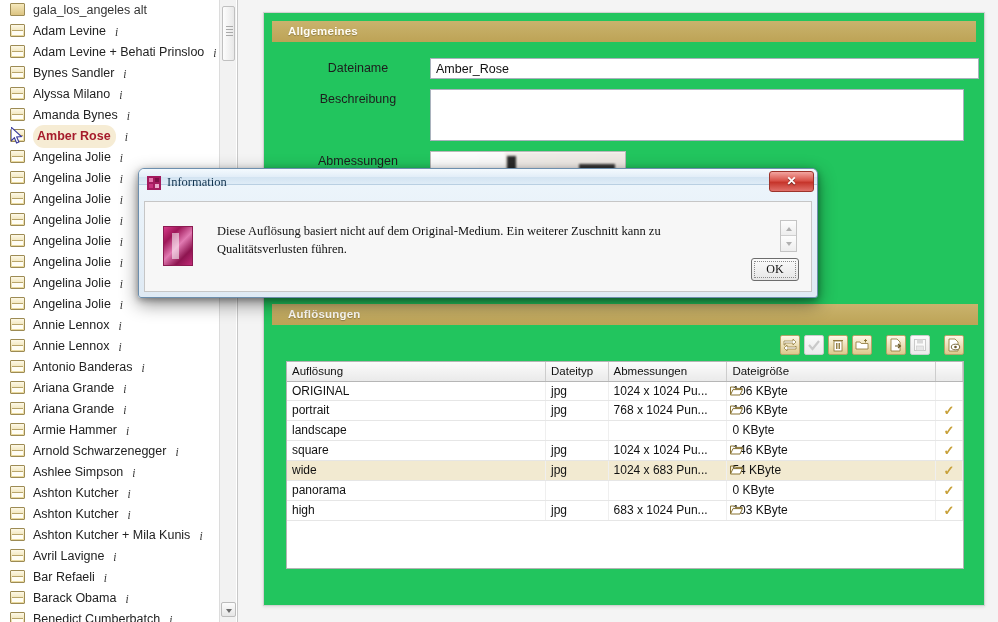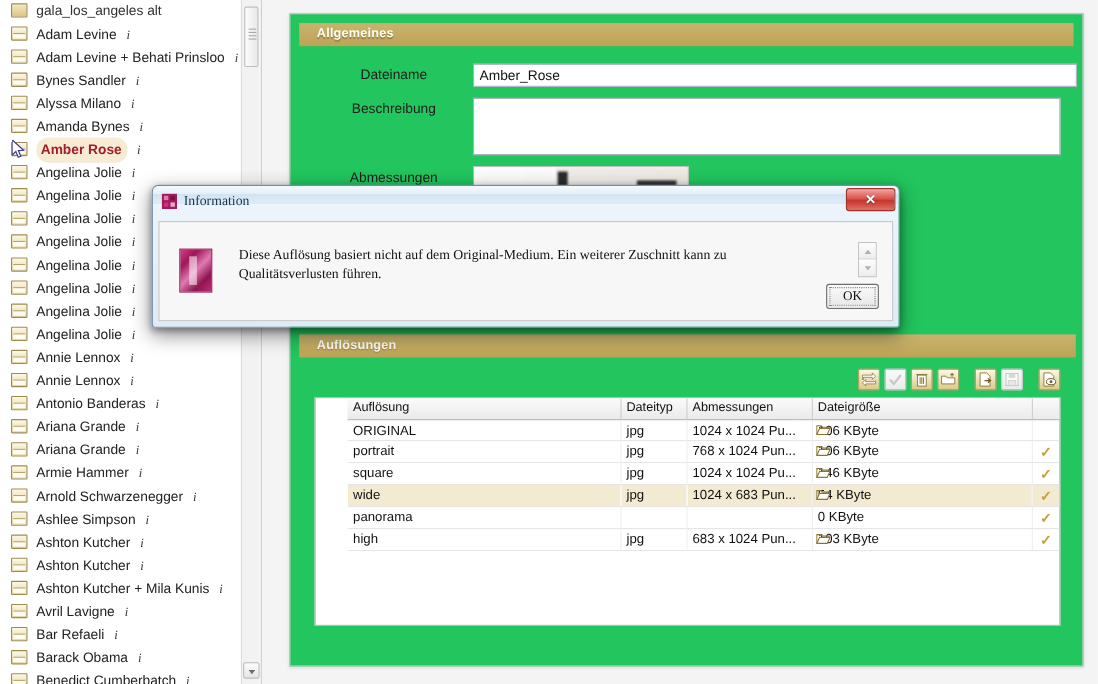--- a/index.html
+++ b/index.html
@@ -143,21 +143,21 @@
     width: 20px; height: 20px; border: 1px solid #b6a469;
     background: linear-gradient(#fdf8e7,#ddc98c);
     border-radius: 2px; position: relative; cursor: pointer;
   }
   .tbtn.disabled { border-color: #cccccc; background: linear-gradient(#fafafa,#ebebeb); cursor: default; }
   .tbtn.gap { margin-left: 10px; }
   .tbtn svg { position: absolute; left: 2px; top: 2px; }
 
   .tblwrap {
     margin: 0 22px; border: 1px solid #b4b4b4; background: #fff;
-    height: 208px; overflow: hidden; padding-left: 29px;
+    height: 208px; overflow: hidden;
   }
   table.res { width: 100%; border-collapse: collapse; table-layout: fixed; }
   table.res th {
     background: linear-gradient(#fbfbfb,#eaeaea);
     border-right: 1px solid #cdcdcd; border-bottom: 1px solid #b6b6b6;
     font-size: 11.5px; font-weight: normal; color: #111;
     text-align: left; padding: 3px 5px; height: 19px;
   }
   table.res td {
     border-bottom: 1px solid #e6e6e6; border-right: 1px solid #efefef;
@@ -543,20 +543,27 @@
                 <td>portrait</td>
                 <td>jpg</td>
                 <td colspan="2">768 x 1024 Pun...</td>
                 <td class="sizecell"><svg class="fldico" viewBox="0 0 13 10">
                     <path d="M0.5 9V1h4l1 1.4h7" fill="none" stroke="#8a7433" stroke-width="1"></path>
                     <path d="M0.5 9 L3 3.6 H12.5 L10 9 Z" fill="#ffffff" stroke="#8a7433" stroke-width="1"></path>
                   </svg><span>106 KByte</span></td>
                 <td class="chk"><span class="tick">✓</span></td>
               </tr>
               <tr class="row">
+                <td>landscape</td>
+                <td></td>
+                <td colspan="2"></td>
+                <td class="sizecell"><span>0 KByte</span></td>
+                <td class="chk"><span class="tick">✓</span></td>
+              </tr>
+              <tr class="row">
                 <td>square</td>
                 <td>jpg</td>
                 <td colspan="2">1024 x 1024 Pu...</td>
                 <td class="sizecell"><svg class="fldico" viewBox="0 0 13 10">
                     <path d="M0.5 9V1h4l1 1.4h7" fill="none" stroke="#8a7433" stroke-width="1"></path>
                     <path d="M0.5 9 L3 3.6 H12.5 L10 9 Z" fill="#ffffff" stroke="#8a7433" stroke-width="1"></path>
                   </svg><span>146 KByte</span></td>
                 <td class="chk"><span class="tick">✓</span></td>
               </tr>
               <tr class="row sel">

